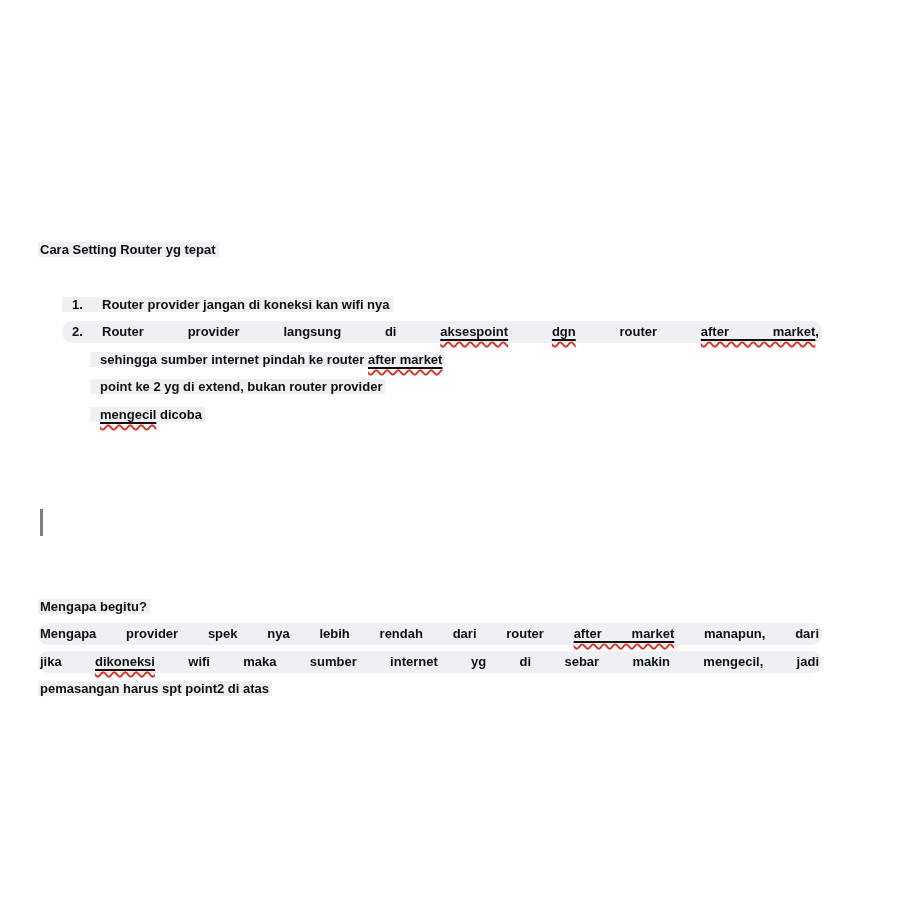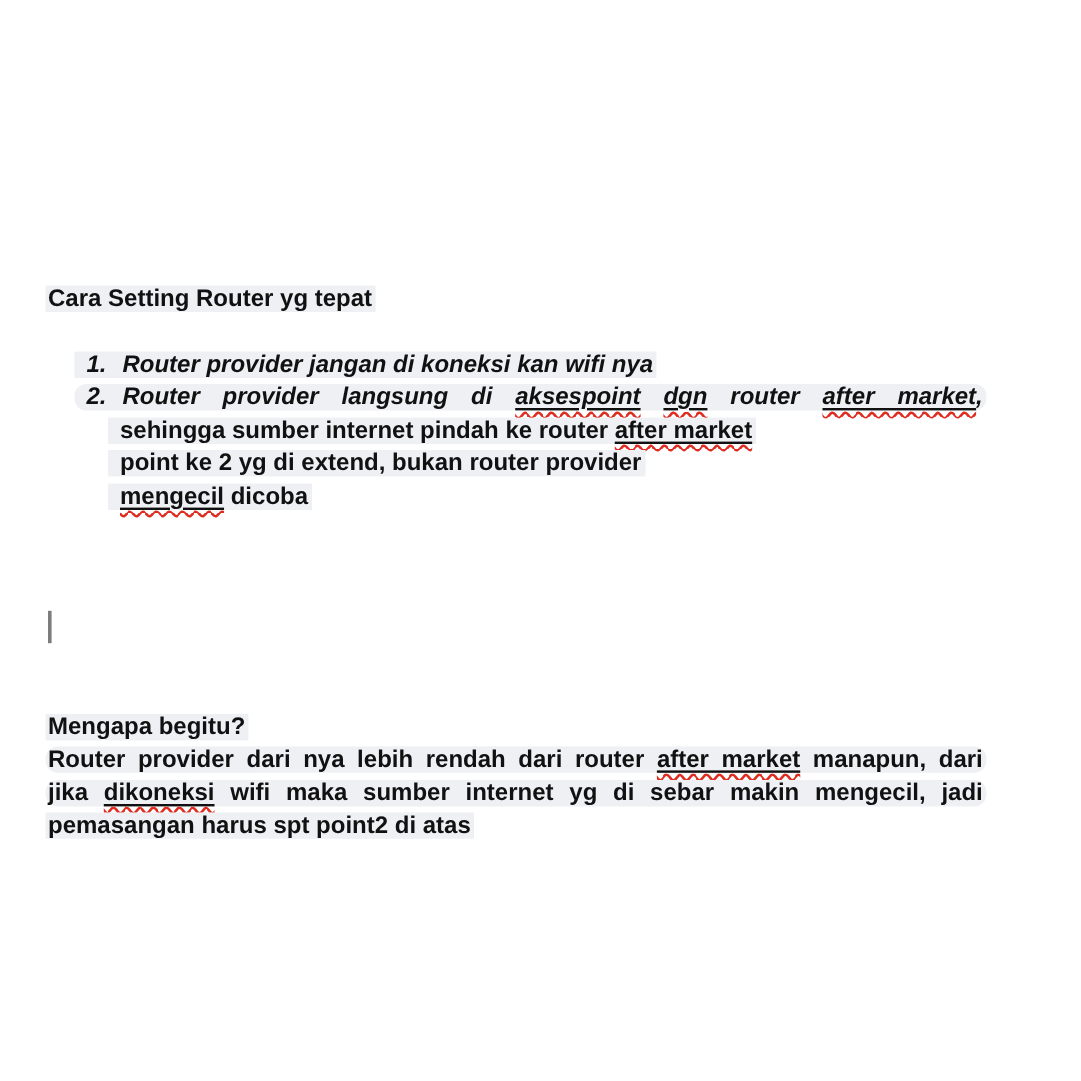--- a/index.html
+++ b/index.html
@@ -2,32 +2,32 @@
 <html style="--hl: #eef0f4; --text: #111111; --spell: #e02b20; --cursor: #7d7d7d; --bg: #ffffff;"><head>
 <meta charset="utf-8">
 <style>
   html,body { margin:0; padding:0; }
   body { width:901px; height:901px; background:#ffffff; overflow:hidden; }
 
   .page {
     position:relative; width:901px; height:901px;
     background:var(--bg,#ffffff);
     font-family:"Liberation Sans","DejaVu Sans",sans-serif;
-    font-weight:700; font-size:20px; color:var(--text,#111111);
+    font-weight:700; font-size:13px; color:var(--text,#111111);
   }
 
   .line { height:27.45px; line-height:27.45px; white-space:nowrap; }
 
   .hl { background:var(--hl,#eef0f4); padding:0 3px 0 2px; }
 
   #title { position:absolute; left:38px; top:236px; width:784px; }
   #list  { position:absolute; left:40px; top:291px; width:782px; }
   #why   { position:absolute; left:38px; top:564px; width:784px;margin-top:29px; }
 
-  #list .line.numbered { padding-left:22px;font-style:italic; }
+  #list .line.numbered { padding-left:22px; }
   #list .line.cont     { padding-left:50px; }
   #list .line.cont .hl { padding-left:10px; }
 
   .num { display:inline-block; width:38px; padding-left:8px; box-sizing:border-box; }
 
   .line.just .hl {
     display:inline-block; width:100%; box-sizing:border-box;
     line-height:22px; white-space:normal;
     text-align:justify; text-align-last:justify;border-radius:10px;
   }
@@ -57,19 +57,19 @@
       <div class="line cont"><span class="hl"><span class="seg u"><span class="sp">mengecil</span></span><span class="seg"> dicoba</span></span></div>
     </div>
 
   <div id="cursor" style="display: block;"></div>
 
   <div id="why">
     <div class="line">
       <span class="hl">Mengapa begitu?</span>
     </div>
     <div id="para">
-        <div class="line just"><span class="hl"><span class="seg">Router provider dari nya lebih rendah dari router </span><span class="seg u"><span class="sp">after market</span></span><span class="seg"> manapun, dari</span></span></div>
+        <div class="line just"><span class="hl"><span class="seg">Mengapa provider spek nya lebih rendah dari router </span><span class="seg u"><span class="sp">after market</span></span><span class="seg"> manapun, dari</span></span></div>
         <div class="line just"><span class="hl"><span class="seg">jika </span><span class="seg u"><span class="sp">dikoneksi</span></span><span class="seg"> wifi maka sumber internet yg di sebar makin mengecil, jadi</span></span></div>
         <div class="line"><span class="hl"><span class="seg">pemasangan harus spt point2 di atas</span></span></div>
       </div>
   </div>
 
 </div>
 
 </body></html>

